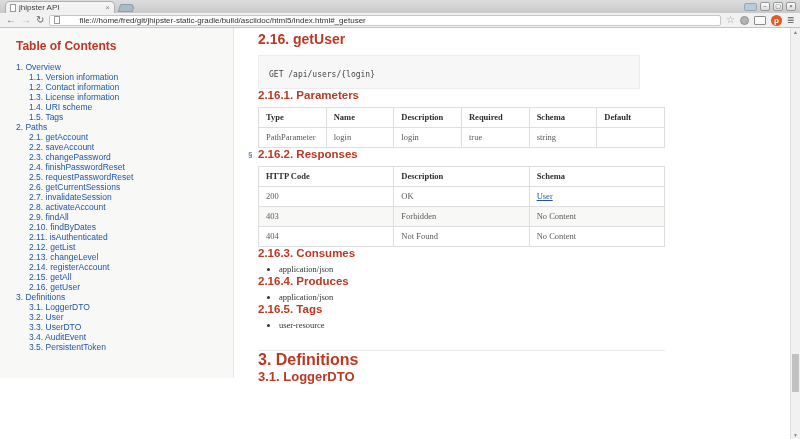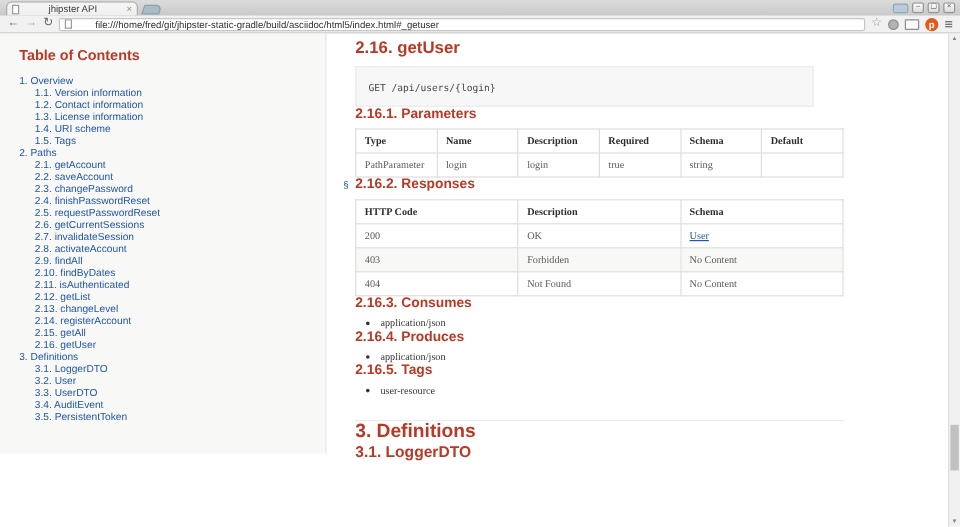--- a/index.html
+++ b/index.html
@@ -15,21 +15,21 @@
     display:flex; align-items:flex-end; position:relative;
   }
   .tab {
     height:12px; width:110px; margin-left:5px;
     background:linear-gradient(#f5f5f5,#efefef);
     border:1px solid #b0b0b0; border-bottom:none;
     border-radius:5px 5px 0 0;
     display:flex; align-items:center; gap:3px; padding:0 4px;
   }
   .favicon { width:6px; height:8px; background:#fff; border:1px solid #9a9a9a; flex:none; }
-  .tab-title { font-size:8px; color:#3c3c3c; white-space:nowrap; overflow:hidden; flex:1;text-align:center; }
+  .tab-title { font-size:8px; color:#3c3c3c; white-space:nowrap; overflow:hidden; flex:1; }
   .tab-close { font-size:8px; color:#8b8b8b; line-height:8px; }
   .newtab-btn {
     width:15px; height:8px; margin-left:4px; margin-bottom:1px;
     background:#a9bcc6; border:1px solid #8ba0ac; border-radius:1px 5px 0 0;
     transform:skewX(-18deg);
   }
   .win-controls { margin-left:auto; display:flex; gap:3px; align-items:center; margin-right:4px; align-self:center; }
   .win-badge { width:13px; height:8px; background:#b9cbd9; border:1px solid #92a7b7; border-radius:2px; }
   .win-btn {
     width:10px; height:9px; border:1px solid #969696; border-radius:2px;
@@ -52,21 +52,21 @@
   .ext-circle { width:9px; height:9px; border-radius:50%; background:#b3b3b3; border:1px solid #909090; }
   .ext-rect { width:12px; height:9px; background:#fbfbfb; border:1px solid #8d8d8d; border-radius:1px; }
   .ext-p {
     width:11px; height:11px; border-radius:50%; background:#e4571e; color:#fff;
     font-size:8px; font-weight:bold; text-align:center; line-height:11px;
   }
   .menu-icon { font-size:12px; color:#4e4e4e; line-height:12px; }
   
   .page { display:flex; height:411px; background:#fff; position:relative; }
   .sidebar {
-    width:272px; flex:none; align-self:flex-start; height:350px;
+    width:234px; flex:none; align-self:flex-start; height:350px;
     background:#f8f8f7; border-right:1px solid #e7e7e6;
     padding:8px 14px 0 16px; overflow:hidden;
   }
   .toc-title { color:#ba3925; font-weight:bold; font-size:12px; margin:3px 0 9px 0; }
   .toc a {
     display:block; font-size:8.5px; line-height:10px;
     color:#2156a5; text-decoration:none; white-space:nowrap;
   }
   .toc a.l2 { padding-left:13px; }
   .content {

